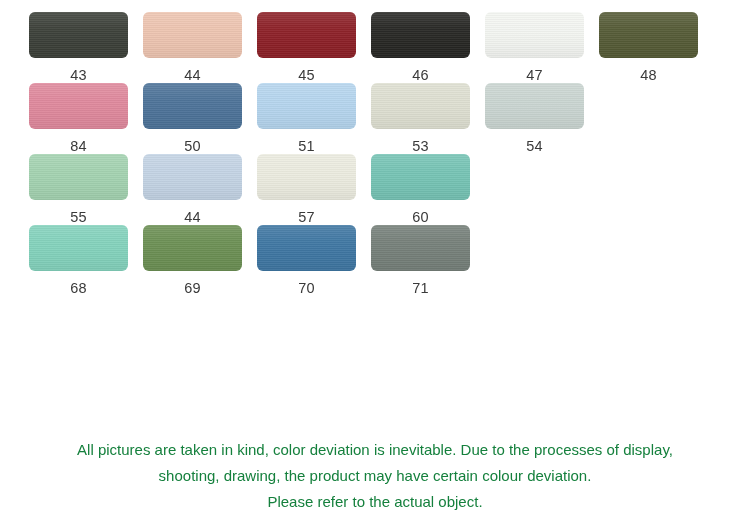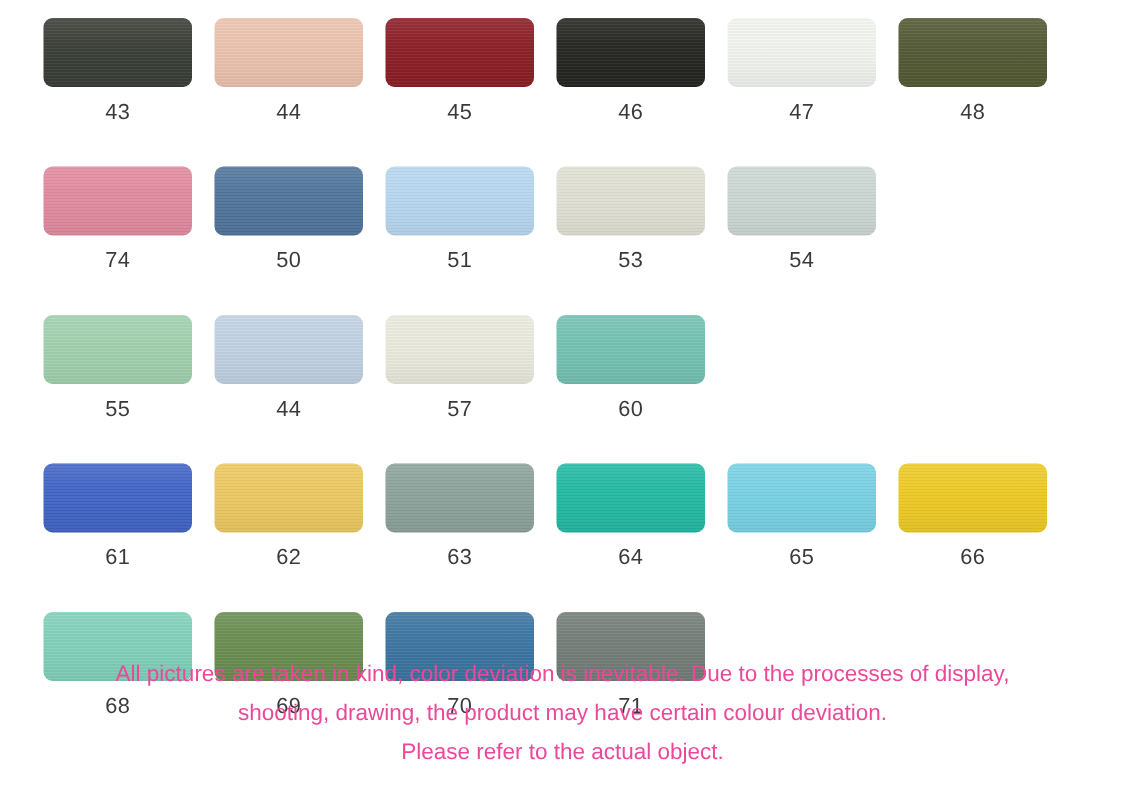--- a/index.html
+++ b/index.html
@@ -18,21 +18,20 @@
     width: 750px;
     height: 523px;
     box-sizing: border-box;
     padding-top: 12px;
   }
   .swatch-grid {
     width: 692px;
     margin: 0 auto;
     display: flex;
     flex-direction: column;
-    row-gap: 28px;
   }
   .swatch-row {
     display: flex;
     column-gap: 15px;
     justify-content: flex-start;
   }
   .swatch-cell {
     width: 99px;
     display: flex;
     flex-direction: column;
@@ -70,21 +69,21 @@
     line-height: 16px;
     color: #3a3a3a;
     letter-spacing: 0.3px;
   }
   .disclaimer {
     position: absolute;
     left: 0;
     right: 0;
     bottom: 8px;
     text-align: center;
-    color: #ec4899;
+    color: #15803d;
     font-size: 15px;
     line-height: 26px;
   }
   .disclaimer p {
     margin: 0;
   }
 </style>
 </head>
 <body>
 
@@ -113,21 +112,21 @@
           <div class="swatch-label">47</div>
         </div>
         <div class="swatch-cell">
           <div class="swatch-chip" style="background-color: rgb(85, 91, 54);"></div>
           <div class="swatch-label">48</div>
         </div>
       </div>
       <div class="swatch-row">
         <div class="swatch-cell">
           <div class="swatch-chip" style="background-color: rgb(224, 137, 157);"></div>
-          <div class="swatch-label">74</div>
+          <div class="swatch-label">84</div>
         </div>
         <div class="swatch-cell">
           <div class="swatch-chip" style="background-color: rgb(77, 115, 153);"></div>
           <div class="swatch-label">50</div>
         </div>
         <div class="swatch-cell">
           <div class="swatch-chip" style="background-color: rgb(182, 214, 239);"></div>
           <div class="swatch-label">51</div>
         </div>
         <div class="swatch-cell">
@@ -152,46 +151,20 @@
           <div class="swatch-chip" style="background-color: rgb(236, 236, 224);"></div>
           <div class="swatch-label">57</div>
         </div>
         <div class="swatch-cell">
           <div class="swatch-chip" style="background-color: rgb(118, 196, 181);"></div>
           <div class="swatch-label">60</div>
         </div>
       </div>
       <div class="swatch-row">
         <div class="swatch-cell">
-          <div class="swatch-chip" style="background-color: rgb(63, 98, 196);"></div>
-          <div class="swatch-label">61</div>
-        </div>
-        <div class="swatch-cell">
-          <div class="swatch-chip" style="background-color: rgb(234, 199, 95);"></div>
-          <div class="swatch-label">62</div>
-        </div>
-        <div class="swatch-cell">
-          <div class="swatch-chip" style="background-color: rgb(139, 161, 154);"></div>
-          <div class="swatch-label">63</div>
-        </div>
-        <div class="swatch-cell">
-          <div class="swatch-chip" style="background-color: rgb(32, 184, 162);"></div>
-          <div class="swatch-label">64</div>
-        </div>
-        <div class="swatch-cell">
-          <div class="swatch-chip" style="background-color: rgb(119, 208, 227);"></div>
-          <div class="swatch-label">65</div>
-        </div>
-        <div class="swatch-cell">
-          <div class="swatch-chip" style="background-color: rgb(236, 201, 34);"></div>
-          <div class="swatch-label">66</div>
-        </div>
-      </div>
-      <div class="swatch-row">
-        <div class="swatch-cell">
           <div class="swatch-chip" style="background-color: rgb(132, 211, 189);"></div>
           <div class="swatch-label">68</div>
         </div>
         <div class="swatch-cell">
           <div class="swatch-chip" style="background-color: rgb(108, 144, 84);"></div>
           <div class="swatch-label">69</div>
         </div>
         <div class="swatch-cell">
           <div class="swatch-chip" style="background-color: rgb(63, 119, 163);"></div>
           <div class="swatch-label">70</div>

